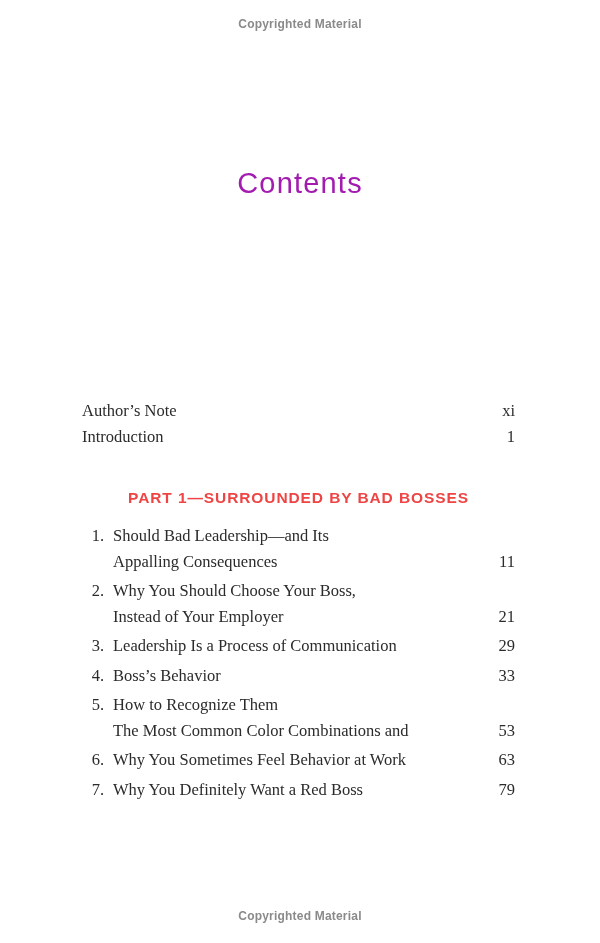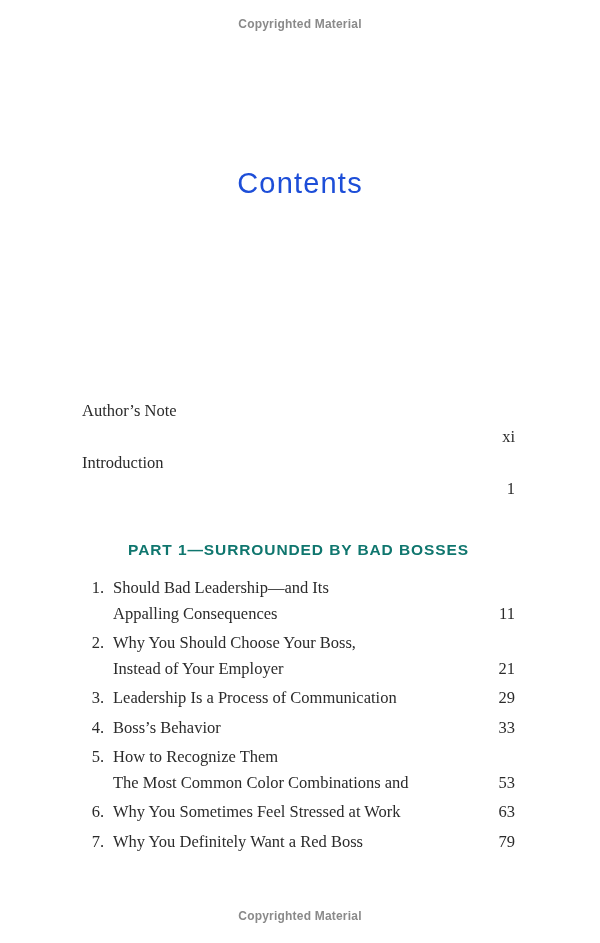--- a/index.html
+++ b/index.html
@@ -31,44 +31,43 @@
     position: absolute;
     top: 165px;
     left: 0;
     width: 100%;
     text-align: center;
     font-family: "Liberation Sans", sans-serif;
     font-weight: 300;
     font-size: 29px;
     letter-spacing: 1.2px;
     line-height: 36px;
-    color: #1d4ed8;
+    color: #a21caf;
   }
   .toc {
     position: absolute;
     top: 398px;
     left: 82px;
     width: 433px;
   }
   .fm-row {
     display: flex;
     justify-content: space-between;
     font-size: 16.5px;
     line-height: 26px;
-    flex-direction: column;
   }
   .part-heading {
     margin-top: 38px;
     text-align: center;
     font-family: "Liberation Sans", sans-serif;
     font-weight: 700;
     font-size: 15.5px;
     letter-spacing: 0.9px;
     line-height: 20px;
-    color: #0f766e;
+    color: #ef4444;
   }
   .chapter-list { margin-top: 15px; }
   .entry {
     display: flex;
     align-items: flex-end;
     font-size: 16.5px;
     line-height: 25.5px;
   }
   .entry + .entry { margin-top: 4px; }
   .entry .num {
@@ -152,21 +151,21 @@
         <span class="title">
           <span class="title-line">How to Recognize Them</span>
           <span class="title-line">The Most Common Color Combinations and</span>
         </span>
         <span class="pagenum">53</span>
       </div>
 
       <div class="entry">
         <span class="num">6.</span>
         <span class="title">
-          <span class="title-line">Why You Sometimes Feel Stressed at Work</span>
+          <span class="title-line">Why You Sometimes Feel Behavior at Work</span>
 
         </span>
         <span class="pagenum">63</span>
       </div>
 
       <div class="entry">
         <span class="num">7.</span>
         <span class="title">
           <span class="title-line">Why You Definitely Want a Red Boss</span>
 

